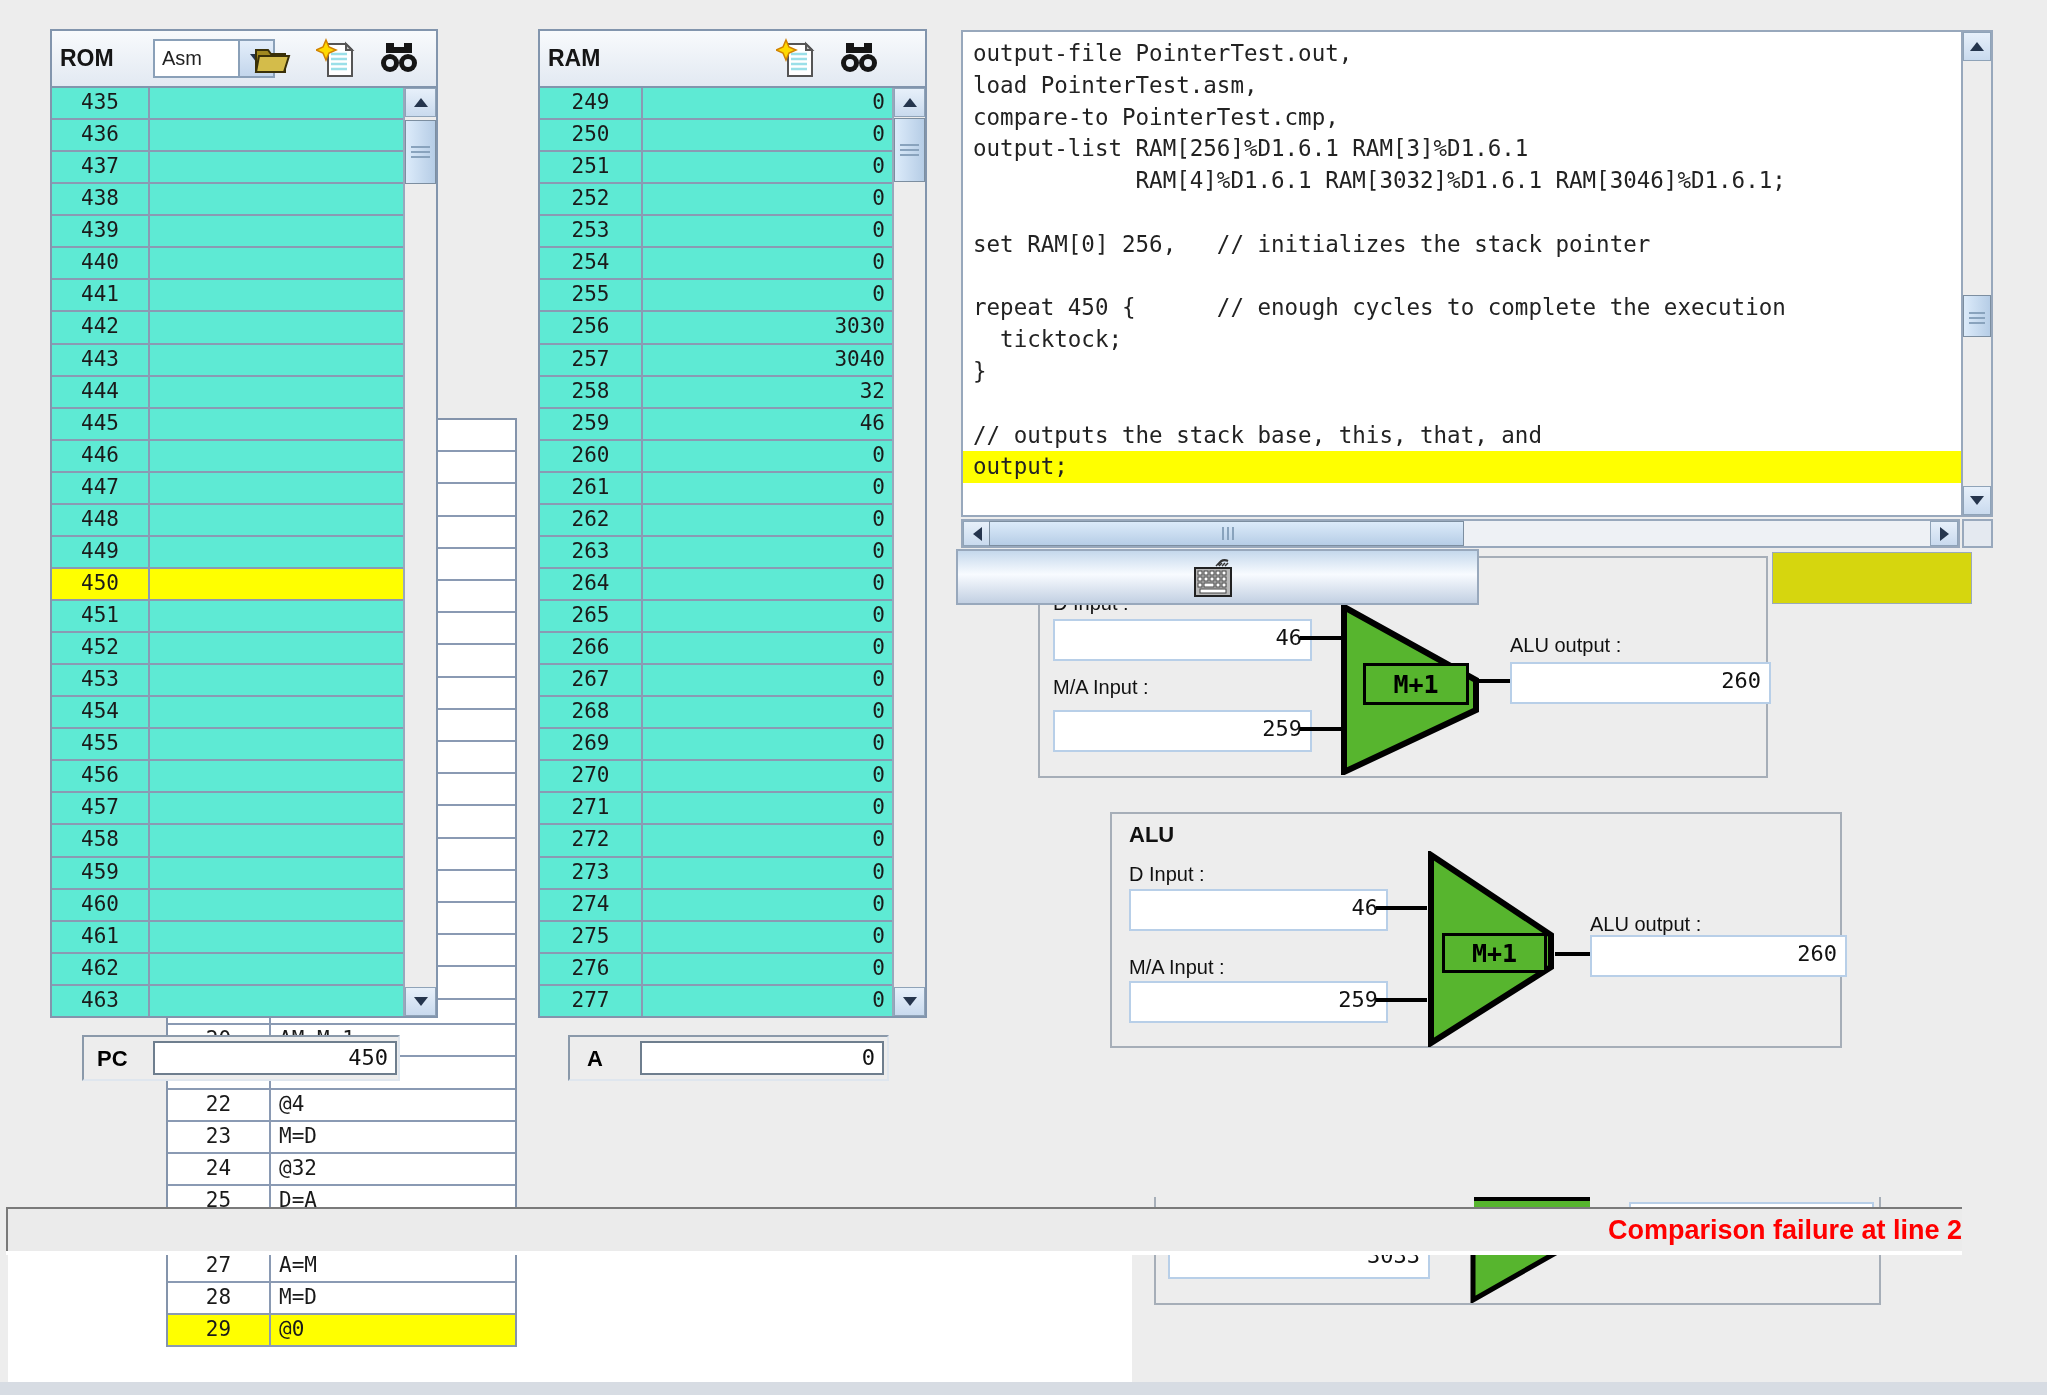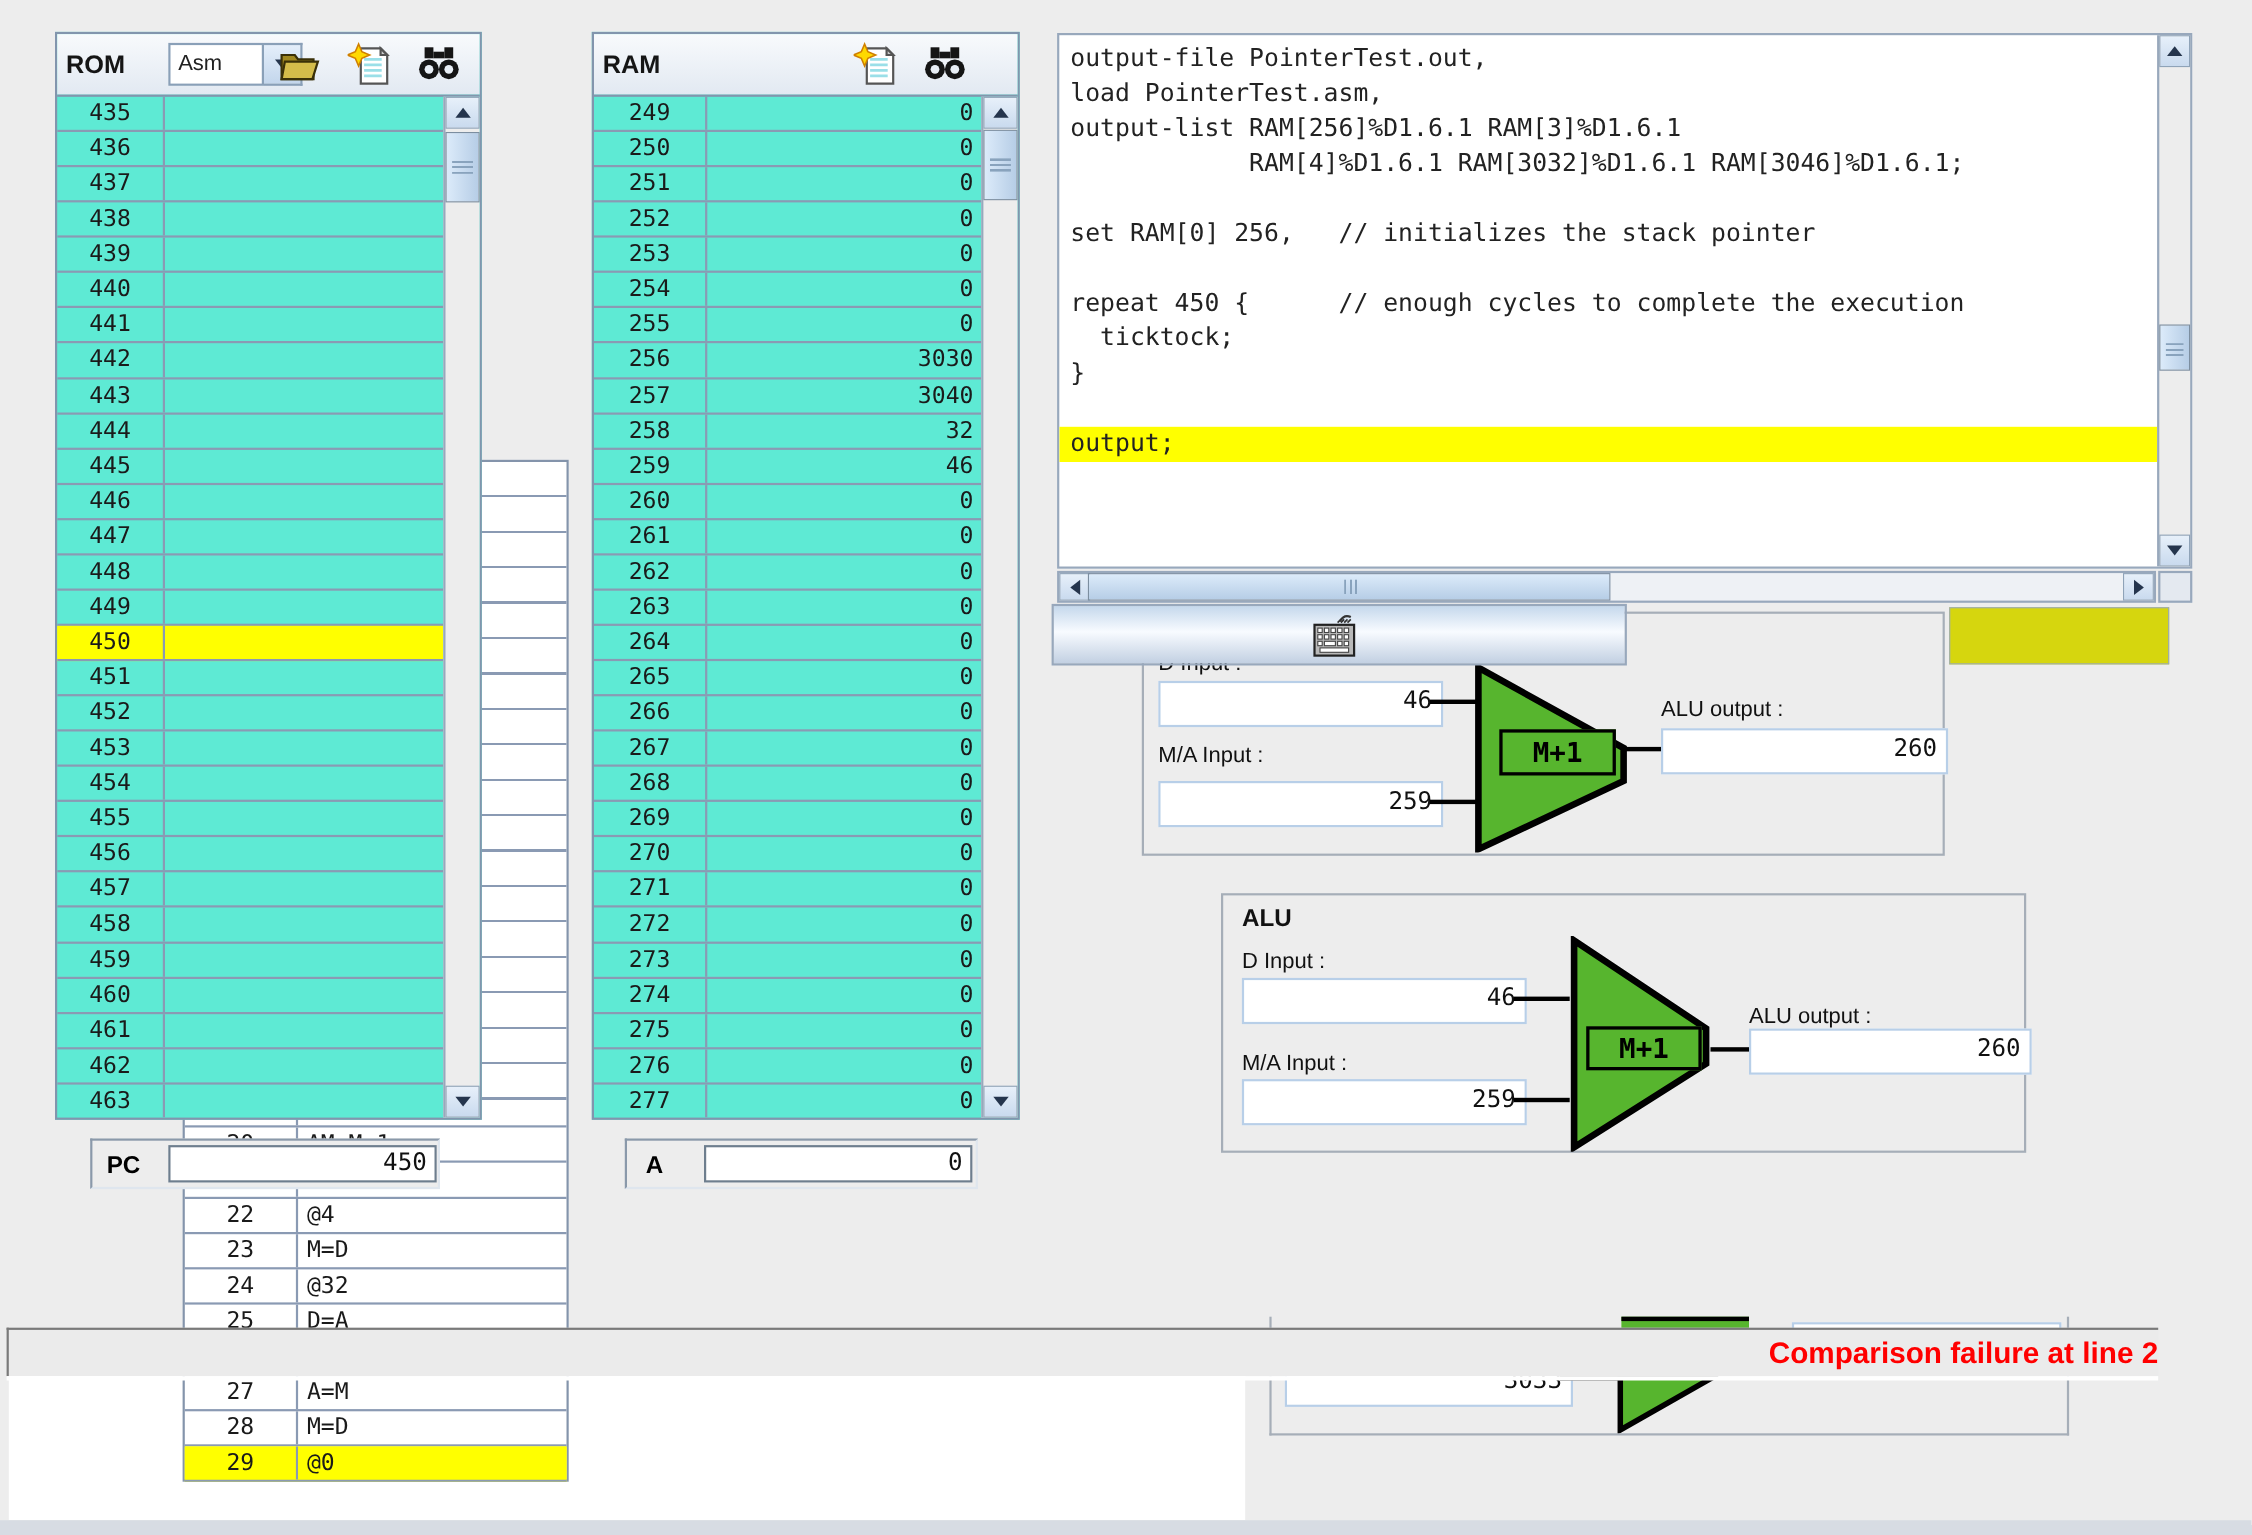--- a/index.html
+++ b/index.html
@@ -457,29 +457,31 @@
           <span class="tri-dn"></span>
         </div>
     </div>
   </div>
 
   <div class="abs" id="script-box" style="left:961px;top:30px;width:1032px;height:487px;">
     <div id="script-lines">
 
     <div class="sline">output-file PointerTest.out,</div>
         <div class="sline">load PointerTest.asm,</div>
+        <div class="sline">compare-to PointerTest.cmp,</div>
         <div class="sline">output-list RAM[256]%D1.6.1 RAM[3]%D1.6.1</div>
         <div class="sline">            RAM[4]%D1.6.1 RAM[3032]%D1.6.1 RAM[3046]%D1.6.1;</div>
         <div class="sline"></div>
         <div class="sline">set RAM[0] 256,   // initializes the stack pointer</div>
         <div class="sline"></div>
         <div class="sline">repeat 450 {      // enough cycles to complete the execution</div>
         <div class="sline">  ticktock;</div>
         <div class="sline">}</div>
         <div class="sline"></div>
+        <div class="sline">// outputs the stack base, this, that, and</div>
         <div class="sline sel">output;</div>
       </div>
     <div class="vsb" style="position:relative;width:28px;">
       <div class="sbbtn" style="top:0;">
           <span class="tri-up"></span>
         </div>
       <div class="vthumb" style="top:263px;height:40px;"></div>
       <div class="sbbtn" style="bottom:0;">
           <span class="tri-dn"></span>
         </div>

